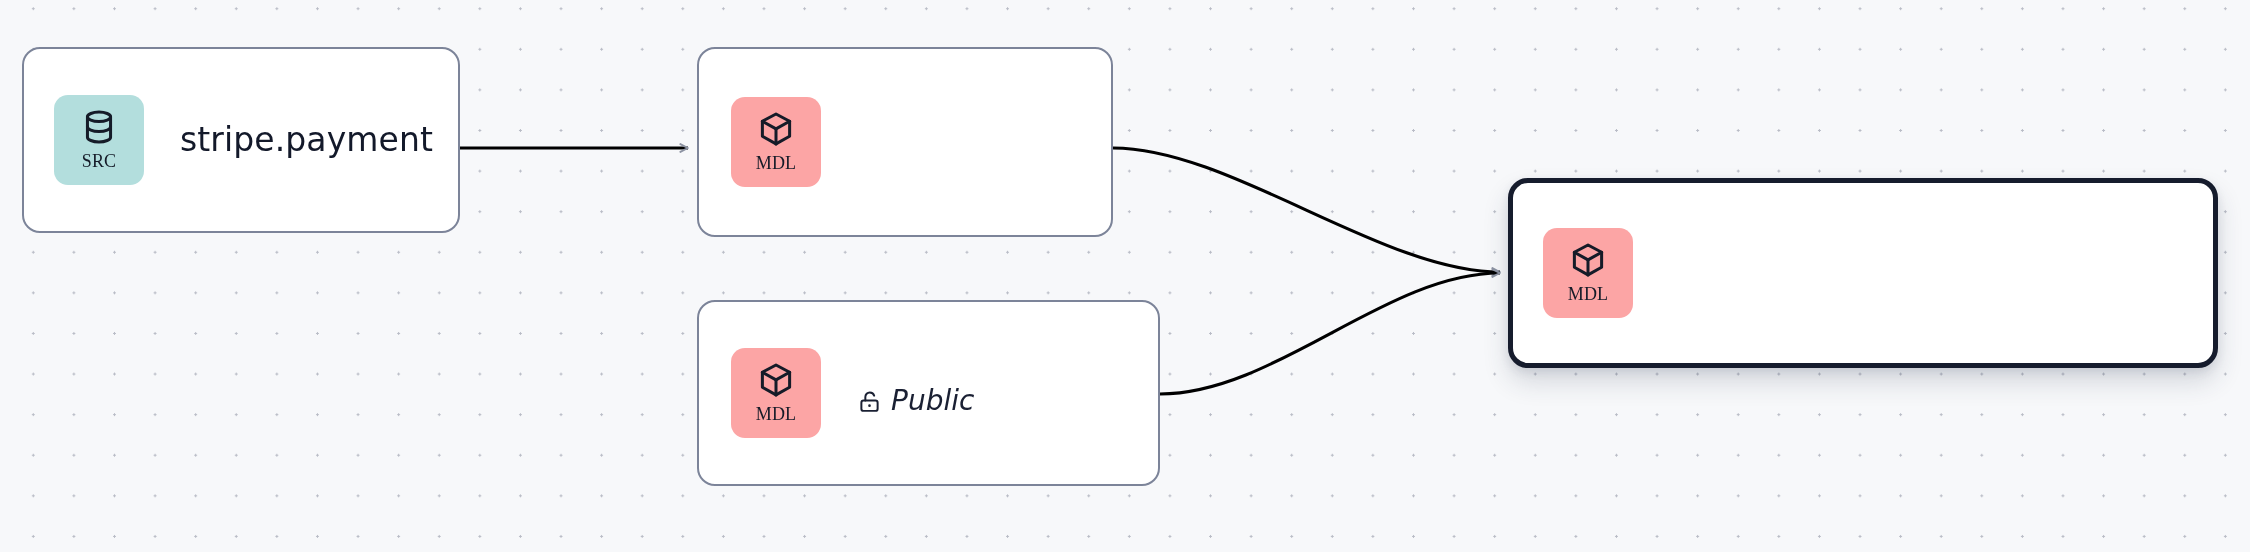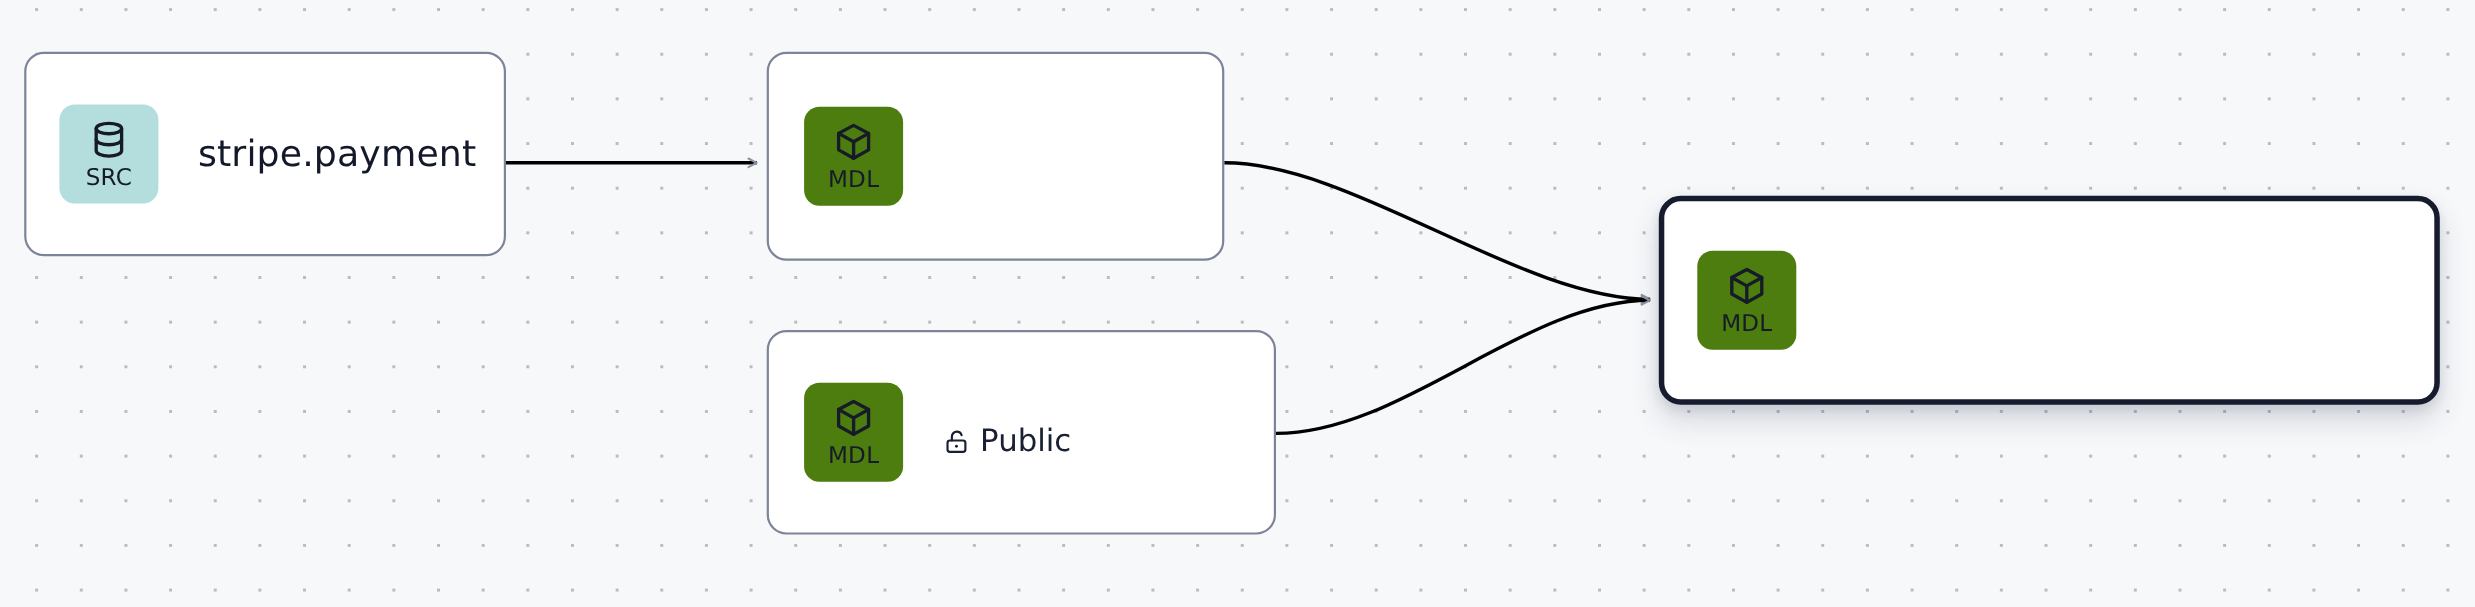--- a/index.html
+++ b/index.html
@@ -54,34 +54,35 @@
     width: 90px;
     height: 90px;
     border-radius: 14px;
     display: flex;
     flex-direction: column;
     align-items: center;
     justify-content: center;
     gap: 1px;
   }
   .badge.src { background: #b3dedd; }
-  .badge.mdl { background: #4d7c0f; }
+  .badge.mdl { background: #fca5a5; }
 
   .badge svg {
     display: block;
     width: 38px;
     height: 38px;
     margin-top: 2px;
   }
   .badge .badge-text {
-    font-size: 21px;
+    font-size: 18px;
     line-height: 26px;
     color: #151b28;
     letter-spacing: 0.2px;
     margin-top: 1px;
+    font-family: Liberation Serif, serif;
   }
 
   .node-body {
     margin-left: 36px;
     display: flex;
     flex-direction: column;
     justify-content: flex-start;
     min-width: 0;
   }
   .node-title {
@@ -89,20 +90,21 @@
     line-height: 40px;
     color: #13192a;
     white-space: nowrap;
     letter-spacing: 0.1px;
   }
   .node-sub {
     display: flex;
     align-items: center;
     gap: 9px;
     margin-top: 16px;
+    font-style: italic;
   }
   .node-sub svg {
     display: block;
     width: 25px;
     height: 25px;
     flex: 0 0 auto;
   }
   .node-sub-text {
     font-size: 28px;
     line-height: 34px;

